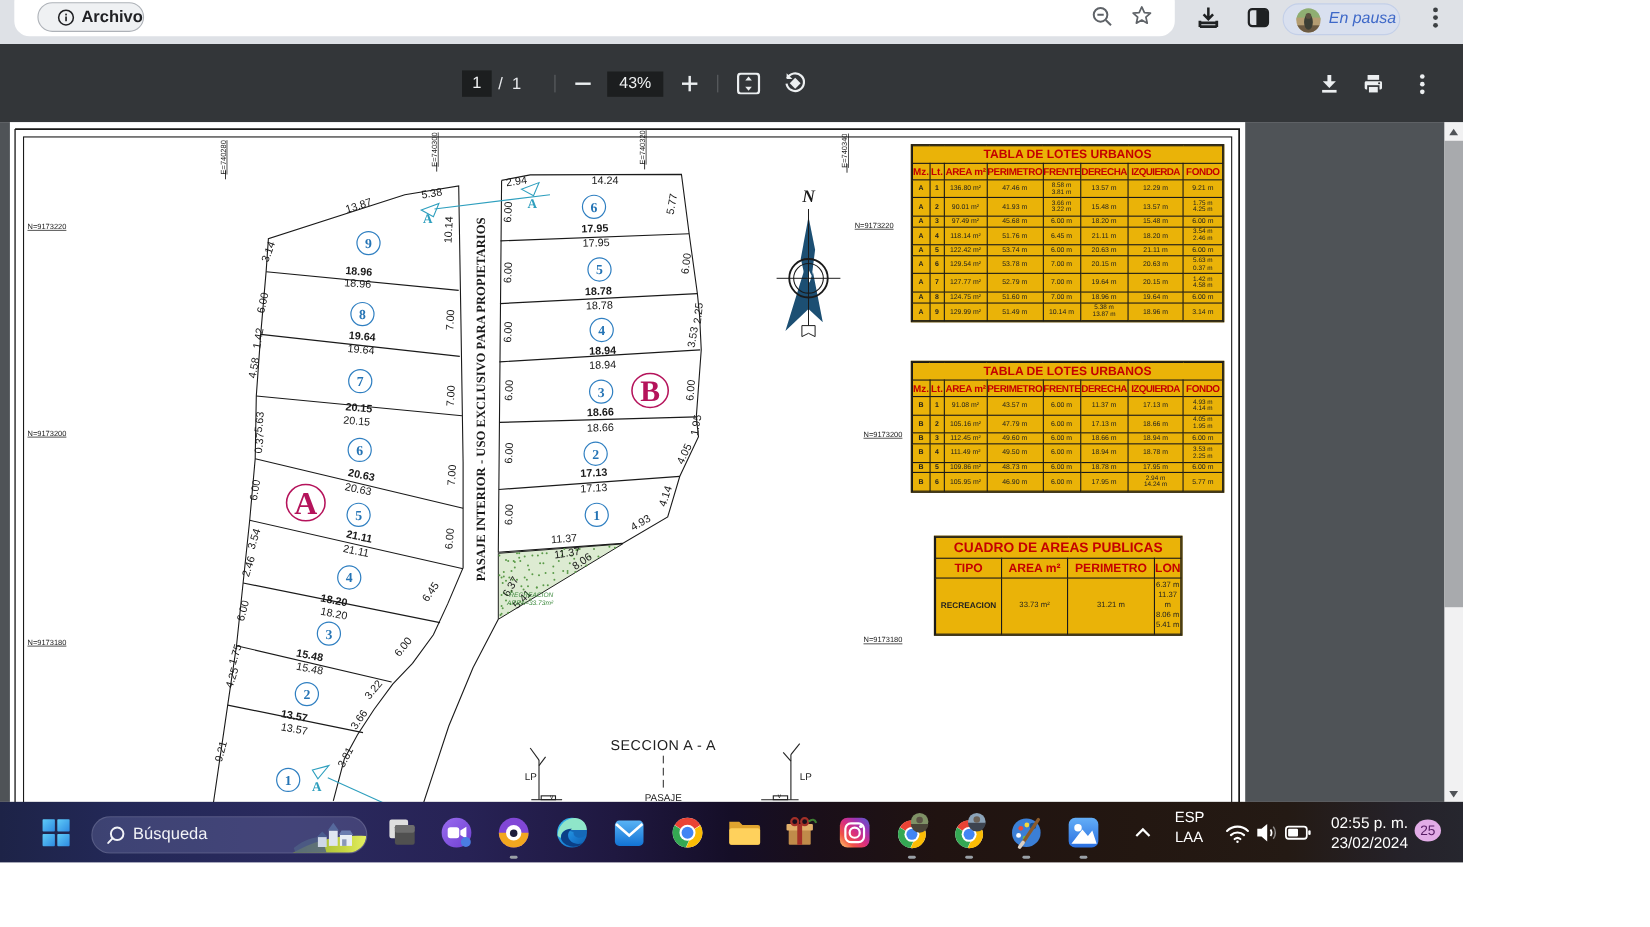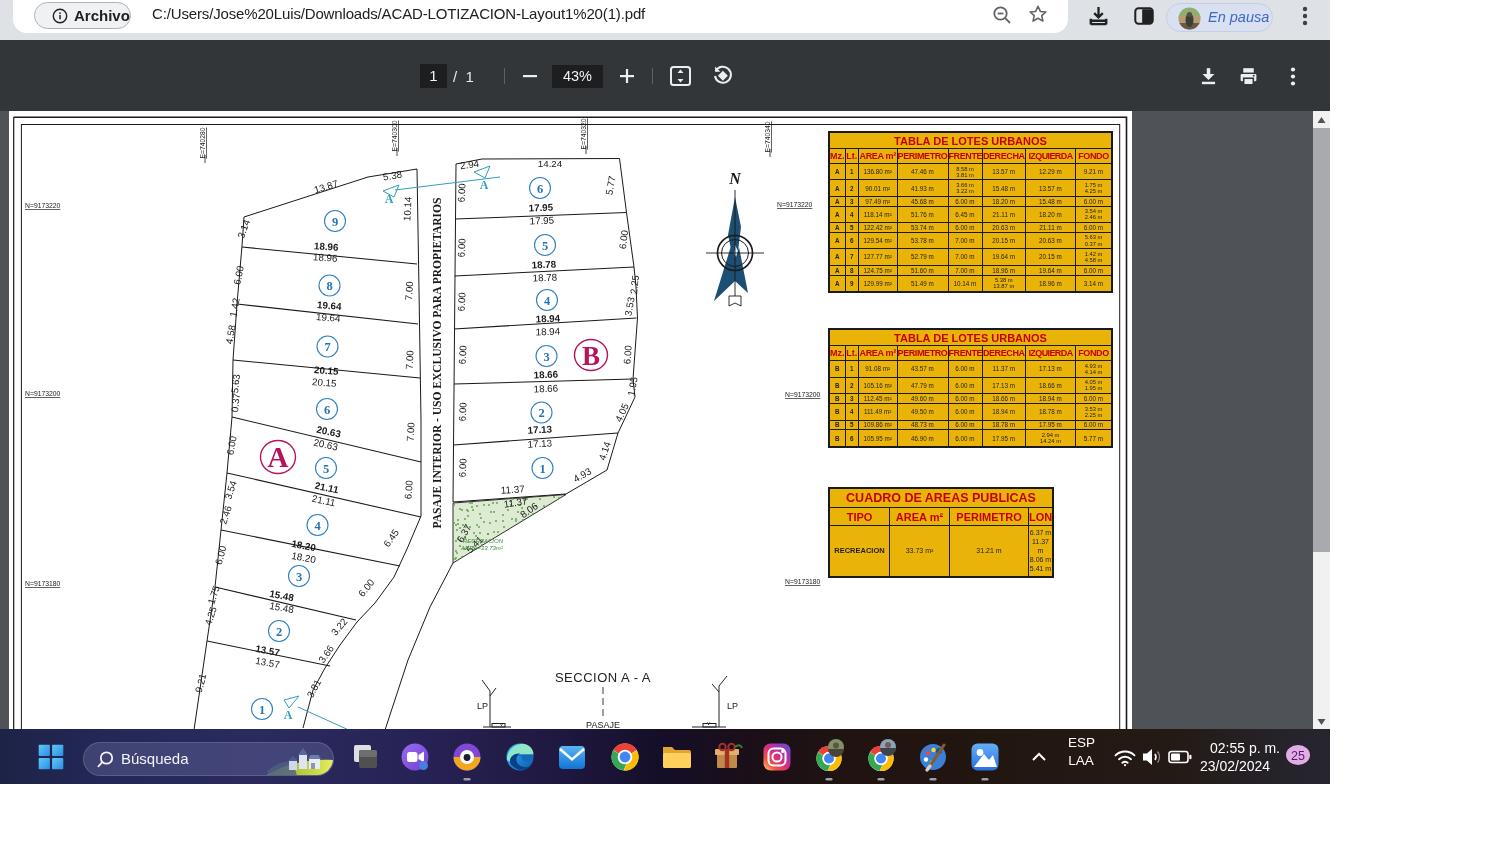--- a/index.html
+++ b/index.html
@@ -44,21 +44,20 @@
   <div id="topbar">
     <div id="omni"></div>
     <div id="chip">
       <svg class="ci" viewBox="0 0 16 16">
           <circle cx="8" cy="8" r="6.7" fill="none" stroke="#202124" stroke-width="1.4"></circle>
           <rect x="7.3" y="7" width="1.5" height="4.3" fill="#202124"></rect>
           <rect x="7.3" y="4.4" width="1.5" height="1.6" fill="#202124"></rect>
         </svg>
       <div class="ct">Archivo</div>
     </div>
-    <div id="path">C:/Users/Jose%20Luis/Downloads/ACAD-LOTIZACION-Layout1%20(1).pdf</div>
     <svg style="position:absolute;left:990px;top:3px" width="24" height="24" viewBox="0 0 24 24">
         <circle cx="10.5" cy="10.5" r="6.2" fill="none" stroke="#5f6368" stroke-width="1.8"></circle>
         <line x1="7.6" y1="10.5" x2="13.4" y2="10.5" stroke="#5f6368" stroke-width="1.8"></line>
         <line x1="15.2" y1="15.2" x2="20" y2="20" stroke="#5f6368" stroke-width="1.8"></line>
       </svg>
     <svg style="position:absolute;left:1027px;top:3px" width="22" height="22" viewBox="0 0 24 24">
         <path d="M12 3.6l2.6 5.6 6 .6-4.5 4 1.3 5.9-5.4-3.1-5.4 3.1 1.3-5.9-4.5-4 6-.6z" fill="none" stroke="#5f6368" stroke-width="1.7" stroke-linejoin="round"></path>
       </svg>
     <svg style="position:absolute;left:1087px;top:4px" width="23" height="23" viewBox="0 0 24 24">
         <path d="M12 3v11M7.5 9.5L12 14l4.5-4.5" fill="none" stroke="#1f2123" stroke-width="2.4"></path>
@@ -638,21 +637,21 @@
                 <td>105.95 m²</td>
                 <td>46.90 m</td>
                 <td>6.00 m</td>
                 <td>17.95 m</td>
                 <td class="d2">2.94 m<br>14.24 m</td>
                 <td>5.77 m</td>
               </tr>
 </tbody>
           </table>
         </div>
-<div class="tbl" style="left:819px;top:376px;width:226px;height:90.5px;">
+<div class="tbl" style="left:840px;top:376px;width:226px;height:90.5px;">
 <table style="font-size:7px;">
 <colgroup>
               <col style="width:60px">
               <col style="width:60px">
               <col style="width:79px">
             </colgroup>
 <tbody>
               <tr style="height:19px;">
                 <td colspan="4" class="red" style="font-size:12.5px;">CUADRO DE AREAS PUBLICAS</td>
               </tr>
@@ -884,15 +883,15 @@
         <path d="M35,12 L40,5 L45,12 Z" fill="#56699c"></path>
         <rect x="46" y="16" width="11" height="10" fill="#e8edf5"></rect>
         <path d="M45,16 h13 l-2.5,-4 h-8 Z" fill="#6b7db0"></path>
         <rect x="26" y="18" width="8" height="9" fill="#cfd8e8"></rect>
         <path d="M25,18 L30,13 L35,18 Z" fill="#4a5c8e"></path>
         <rect x="48" y="20" width="4" height="6" fill="#8a97b8"></rect>
       </svg>
     </div>
     <div class="tray" style="left:1068px;top:5px;width:26px;line-height:18px;">ESP<br>LAA</div>
     <div class="tray" style="left:1200px;top:11px;width:80px;text-align:right;font-size:14px;">02:55 p. m.</div>
-    <div class="tray" style="left:1200px;top:29px;width:80px;text-align:left;font-size:14px;">23/02/2024</div>
+    <div class="tray" style="left:1200px;top:29px;width:80px;text-align:right;font-size:14px;">23/02/2024</div>
   </div>
 </div>
 
 </body></html>

